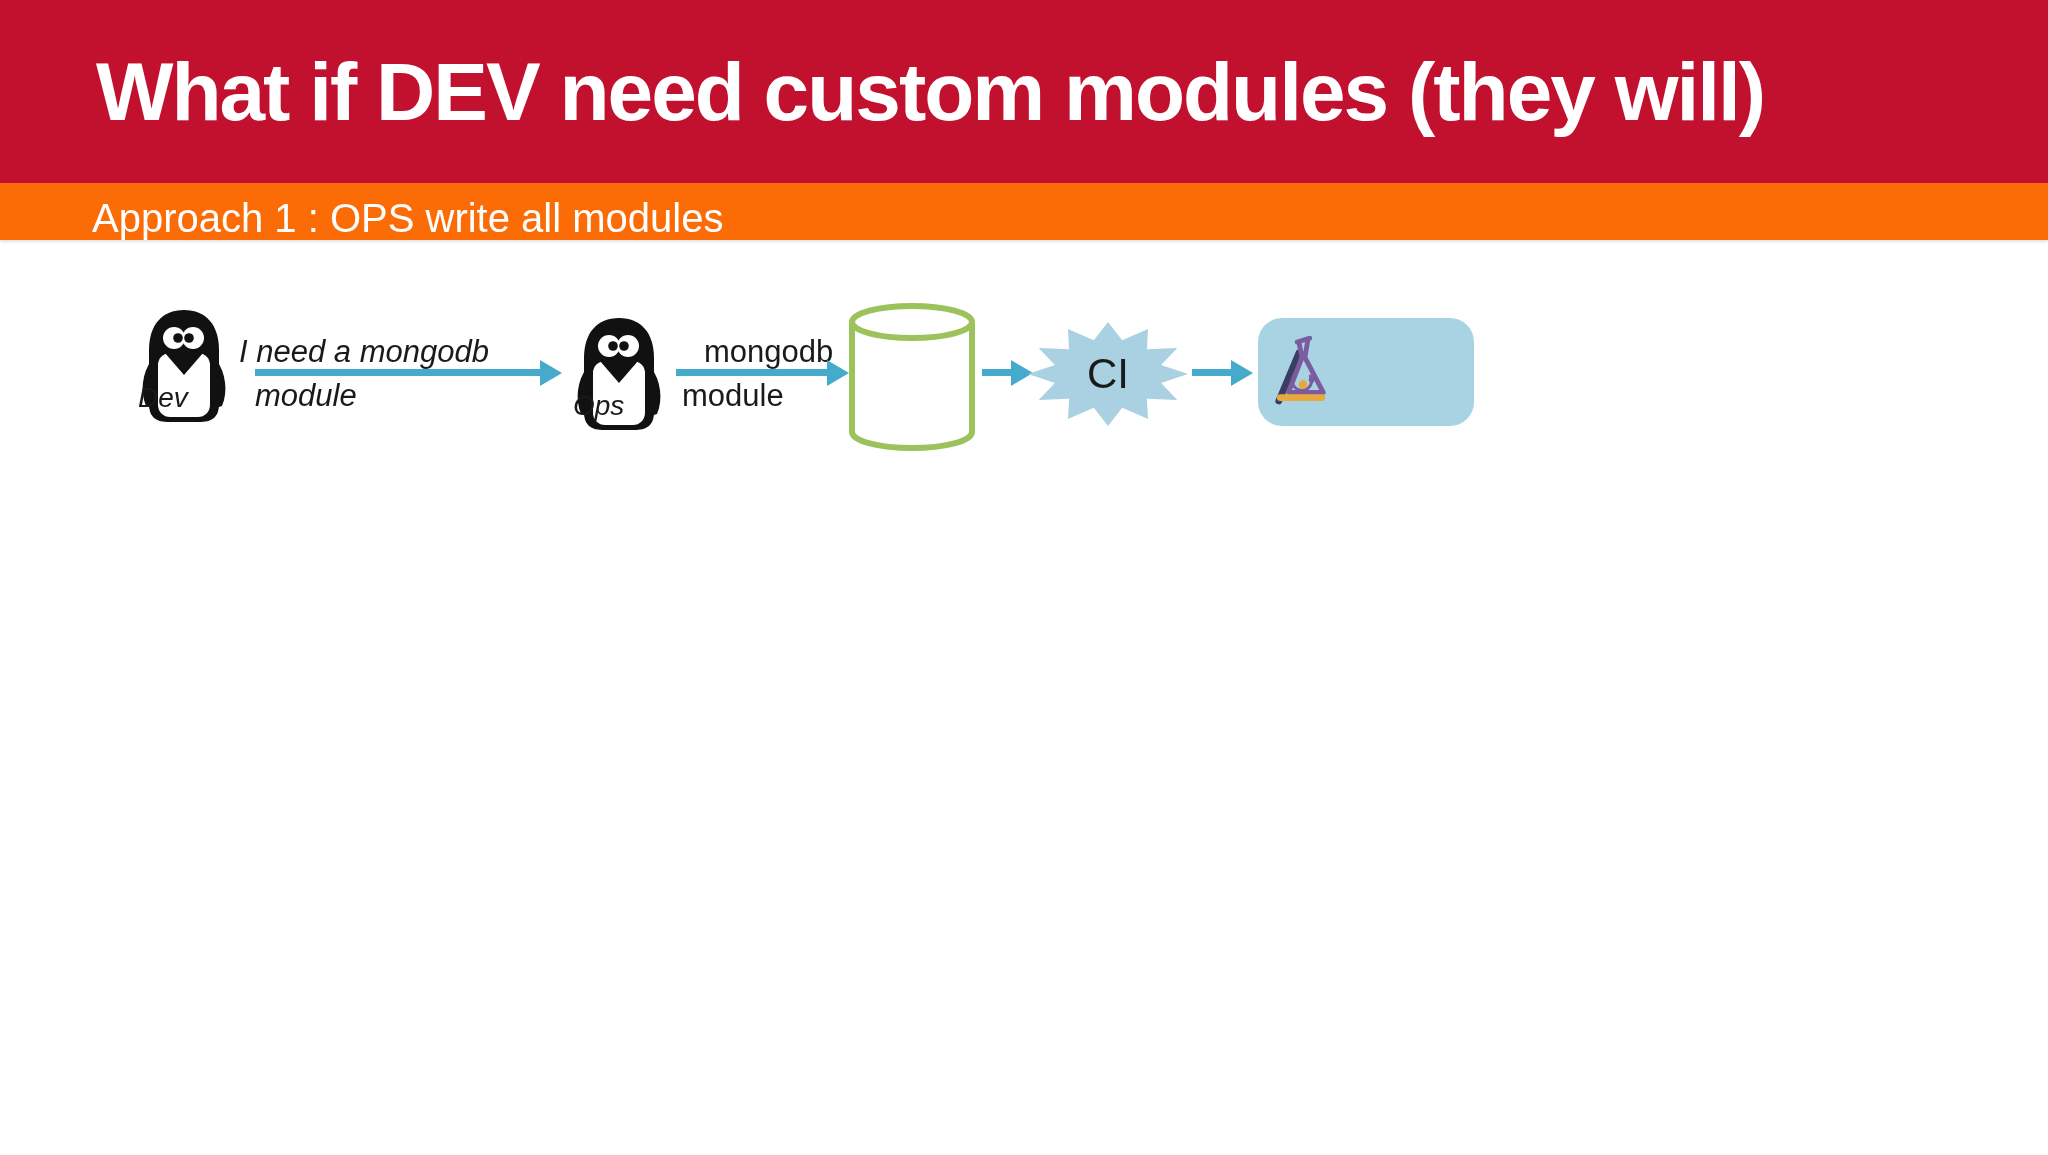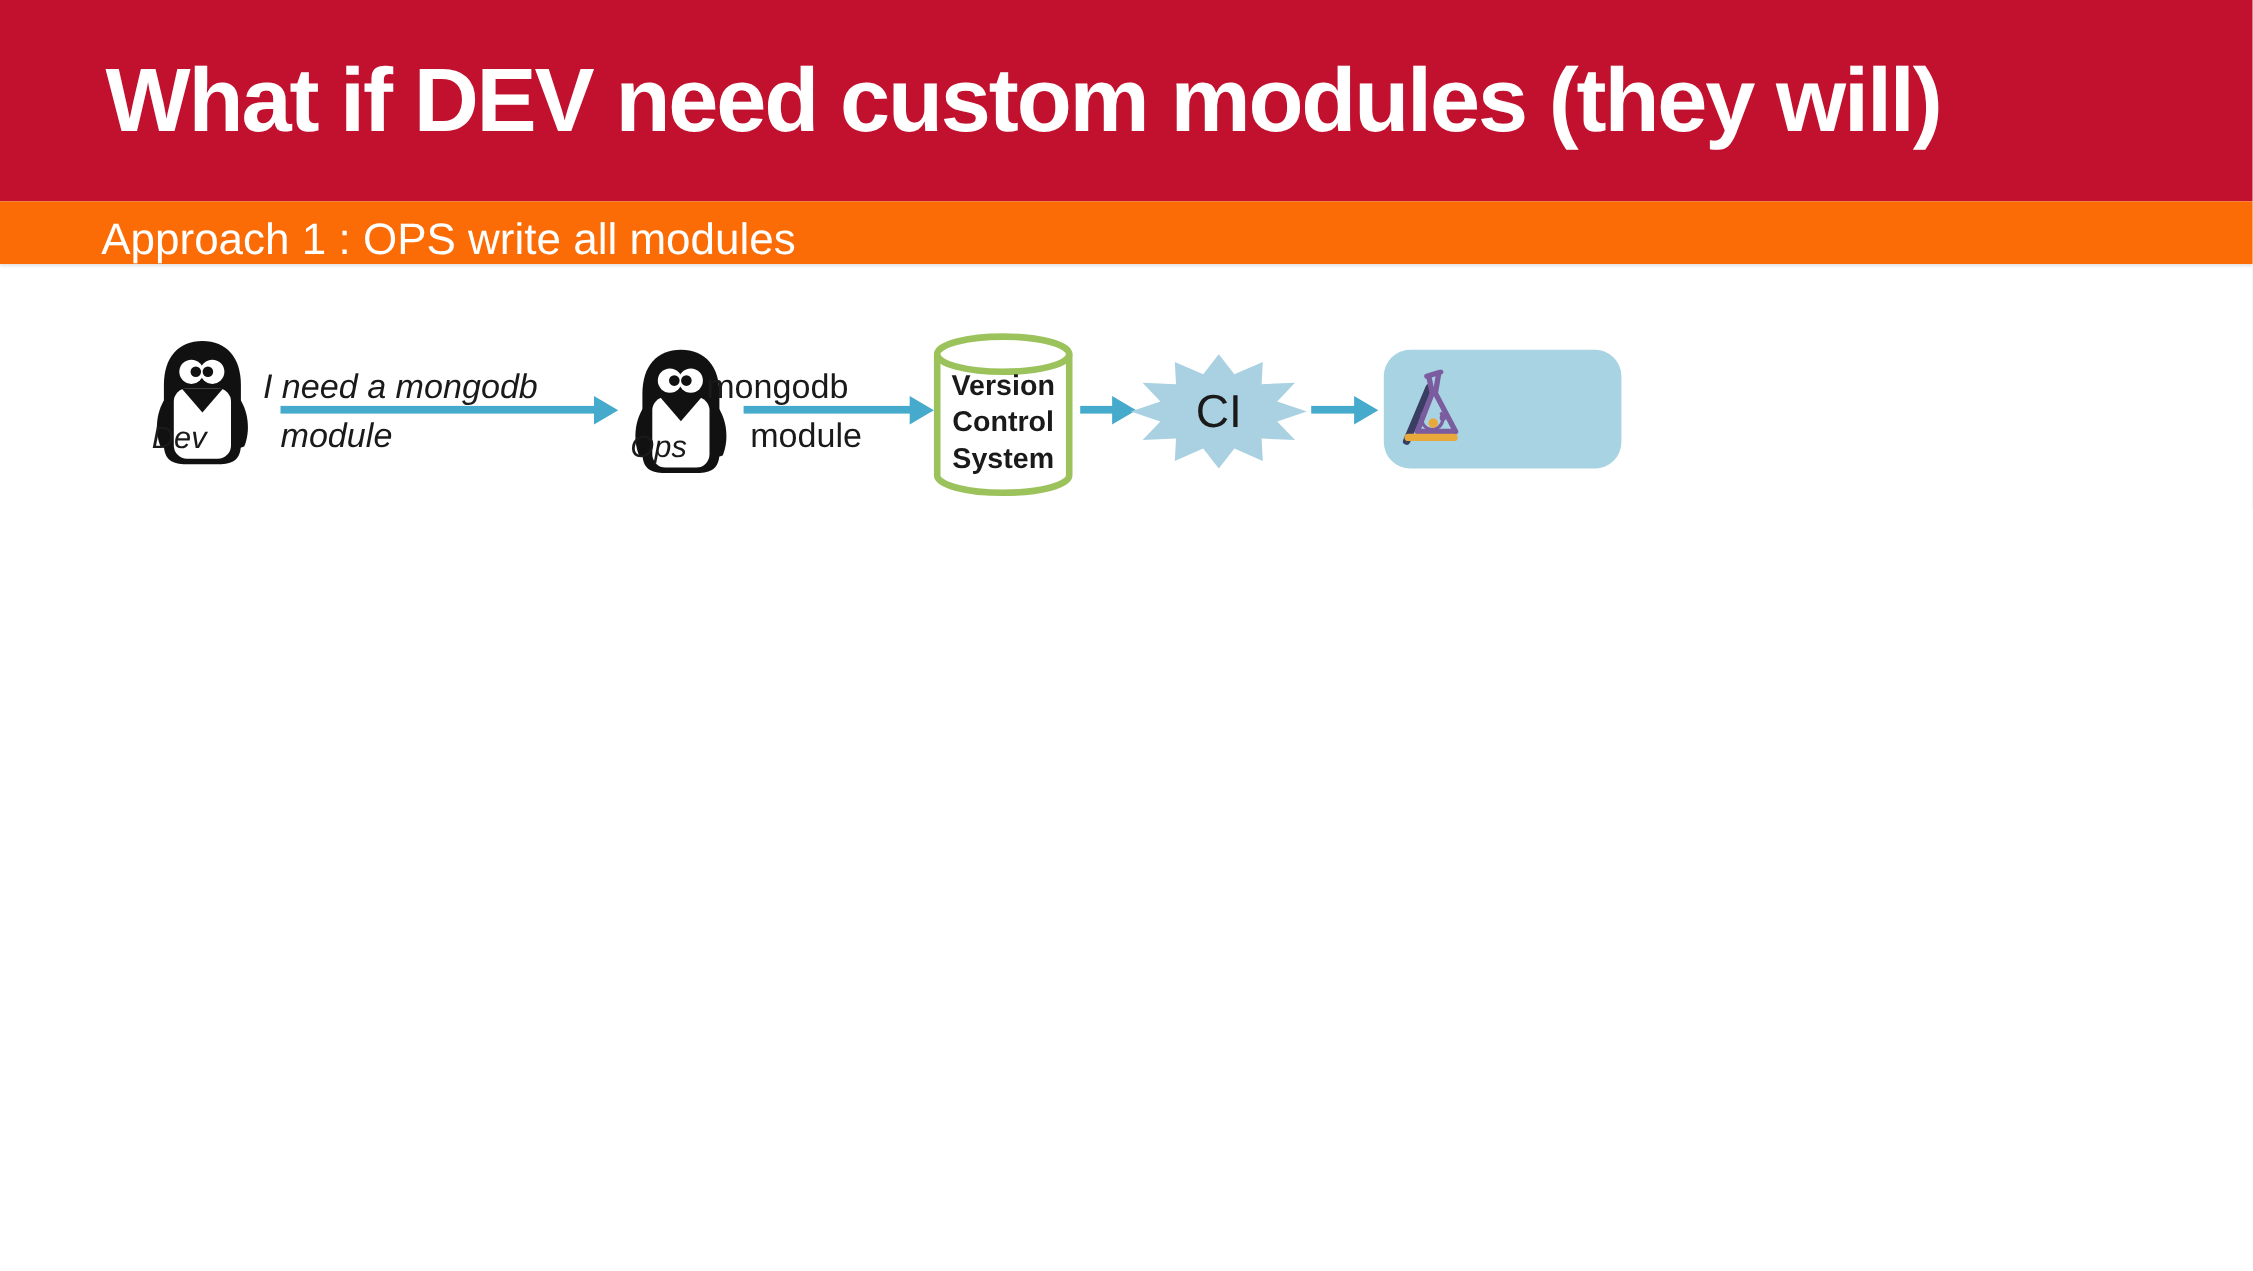--- a/index.html
+++ b/index.html
@@ -138,34 +138,29 @@
         <rect class="penguin-white" x="20" y="45" width="52" height="64" rx="12"></rect>
         <path class="penguin-black" d="M27,45 L46,67 L65,45 Z"></path>
         <circle class="penguin-white" cx="36" cy="30" r="11"></circle>
         <circle class="penguin-white" cx="55" cy="30" r="11"></circle>
         <circle class="penguin-black" cx="40" cy="30" r="4.8"></circle>
         <circle class="penguin-black" cx="51" cy="30" r="4.8"></circle>
       </svg>
       <span class="penguin-label">Ops</span>
     </div>
 
-    <span class="msg-line" style="left:642px;top:80px;">mongodb</span>
+    <span class="msg-line" style="left:704px;top:80px;">mongodb</span>
     <span class="msg-line" style="left:682px;top:124px;">module</span>
     <div class="arrow" style="left:676px;top:115px;width:152px;"></div>
 
     <div class="node cylinder" style="left:848px;top:48px;">
       <svg viewBox="0 0 128 150">
         <path class="cyl-shape" d="M4,20 L4,130 C4,139 31,146 64,146 C97,146 124,139 124,130 L124,20"></path>
         <ellipse class="cyl-shape" cx="64" cy="20" rx="60" ry="16"></ellipse>
       </svg>
-      <div class="cyl-text">
-        <div>Version</div>
-        <div>Control</div>
-        <div>System</div>
-      </div>
     </div>
 
     <div class="arrow" style="left:982px;top:115px;width:30px;"></div>
 
     <div class="node starburst" style="left:1023px;top:64px;">
       <svg viewBox="0 0 170 112">
         <polygon class="star-poly" points="165,56 138.1,46.9 154.3,30 123.9,31.3 125,11 99.2,22.2 85,4 70.8,22.2 45,11 46.1,31.3 15.7,30 31.9,46.9 5,56 31.9,65.1 15.7,82 46.1,80.7 45,101 70.8,89.8 85,108 99.2,89.8 125,101 123.9,80.7 154.3,82 138.1,65.1"></polygon>
       </svg>
       <div class="star-label">CI</div>
     </div>

